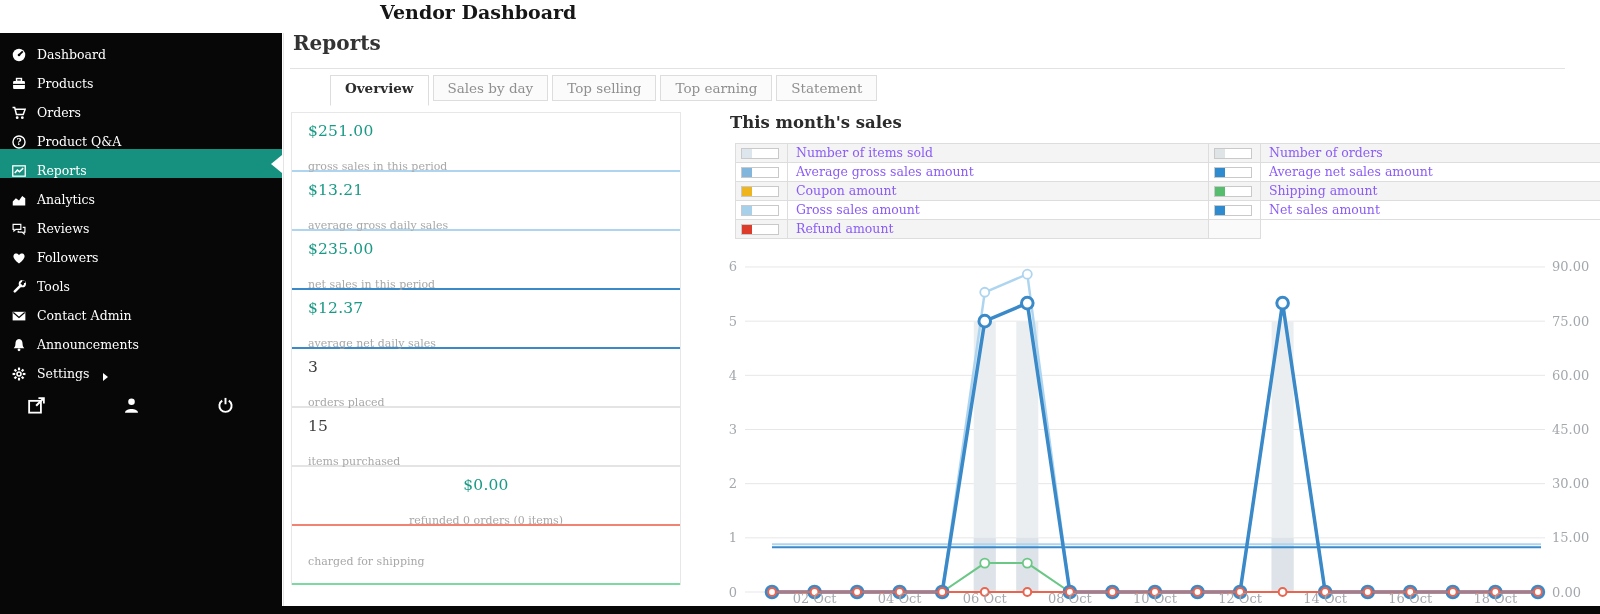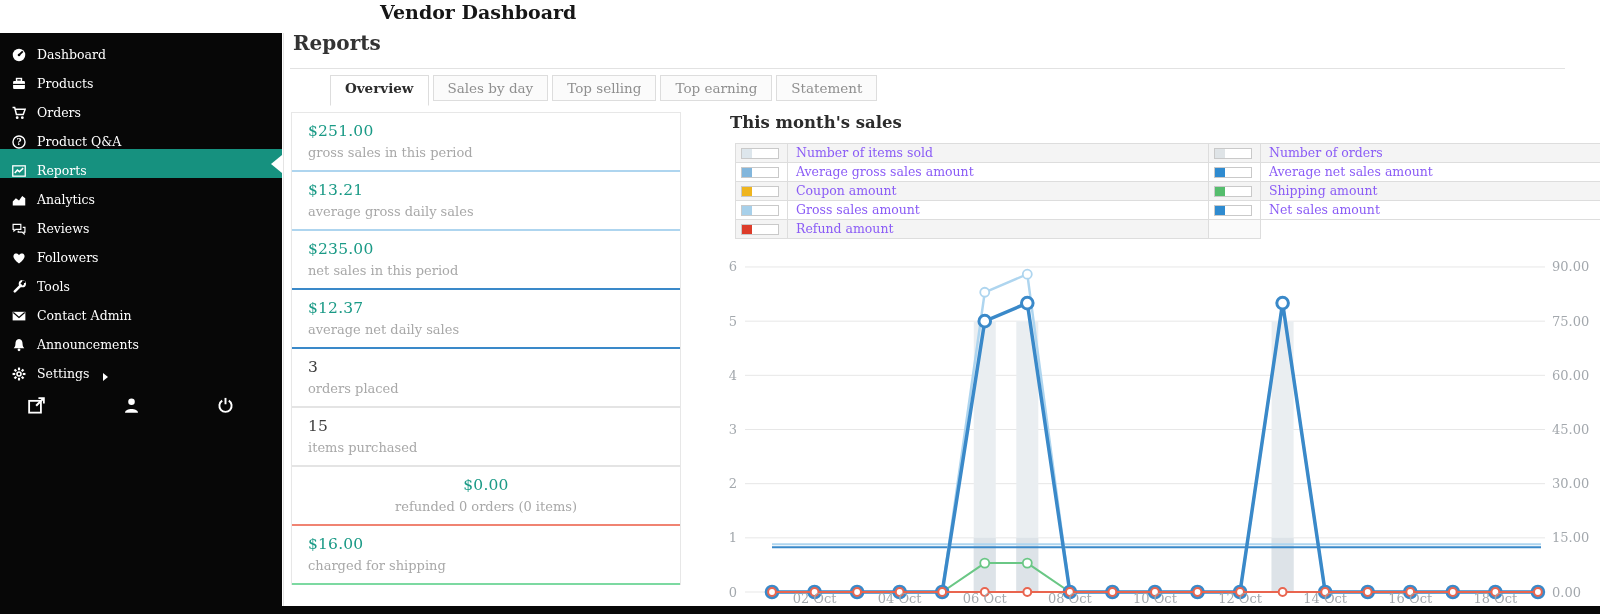--- a/index.html
+++ b/index.html
@@ -31,21 +31,21 @@
   
   #tabs { position:absolute; left:330px; top:75px; display:flex; }
   .tab { height:26px; line-height:24px; padding:0 14px; border:1px solid #ddd; margin-right:4px;
     font-size:13.5px; color:#8f8f8f; background:#fbfbfb; cursor:pointer; }
   .tab.active { background:#fff; color:#2d2d2d; font-weight:700; height:31px; border-bottom:1px solid #fff; }
 
   
   #stats { position:absolute; left:291px; top:112px; width:390px; border:1px solid #e7e7e7; border-bottom:none; background:#4c1d95; }
   .stat-card { height:59px; padding:9px 16px 0 16px; border-bottom:2px solid #e4e4e4; background:#fff; }
   .stat-value { font-size:15.5px; letter-spacing:0.2px; }
-  .stat-label { font-size:13px; color:#a8a8a8; margin-top:5px; }
+  .stat-label { font-size:11px; color:#a8a8a8; margin-top:20px; }
 
   
   #chart-title { position:absolute; left:730px; top:113px; font-size:16.5px; font-weight:600; color:#2b2b2b; }
   .legend { position:absolute; top:143px; border-top:1px solid #ddd; border-left:1px solid #ddd; }
   #legend-left  { left:735px;  width:473px; }
   #legend-right { left:1208px; width:392px; }
   .lg-row { display:flex; height:19px; border-bottom:1px solid #ddd; }
   .lg-row.odd { background:#f4f4f4; }
   .lg-swatch-cell { width:52px; flex:none; border-right:1px solid #ddd; display:flex; align-items:center; padding-left:5px; }
   .lg-box { width:38px; height:11px; background:#fff; border:1px solid #c9c9c9; display:flex; }
@@ -247,21 +247,20 @@
       </div>
       <div class="stat-card" style="border-bottom-color: rgb(228, 228, 228);">
         <div class="stat-value" style="color: rgb(62, 62, 62);">15</div>
         <div class="stat-label">items purchased</div>
       </div>
       <div class="stat-card" style="border-bottom-color: rgb(240, 131, 114); text-align: center;">
         <div class="stat-value" style="color: rgb(26, 154, 134);">$0.00</div>
         <div class="stat-label">refunded 0 orders (0 items)</div>
       </div>
       <div class="stat-card" style="border-bottom-color: rgb(124, 217, 161);">
-        <div class="stat-value" style="color: rgb(26, 154, 134);">$16.00</div>
         <div class="stat-label">charged for shipping</div>
       </div>
     </div>
 
   <div id="chart-title">This month's sales</div>
   <div id="legend-left" class="legend">
       <div class="lg-row odd">
         <div class="lg-swatch-cell">
           <div class="lg-box">
             <div class="lg-sq" style="background: rgb(221, 230, 236);"></div>

